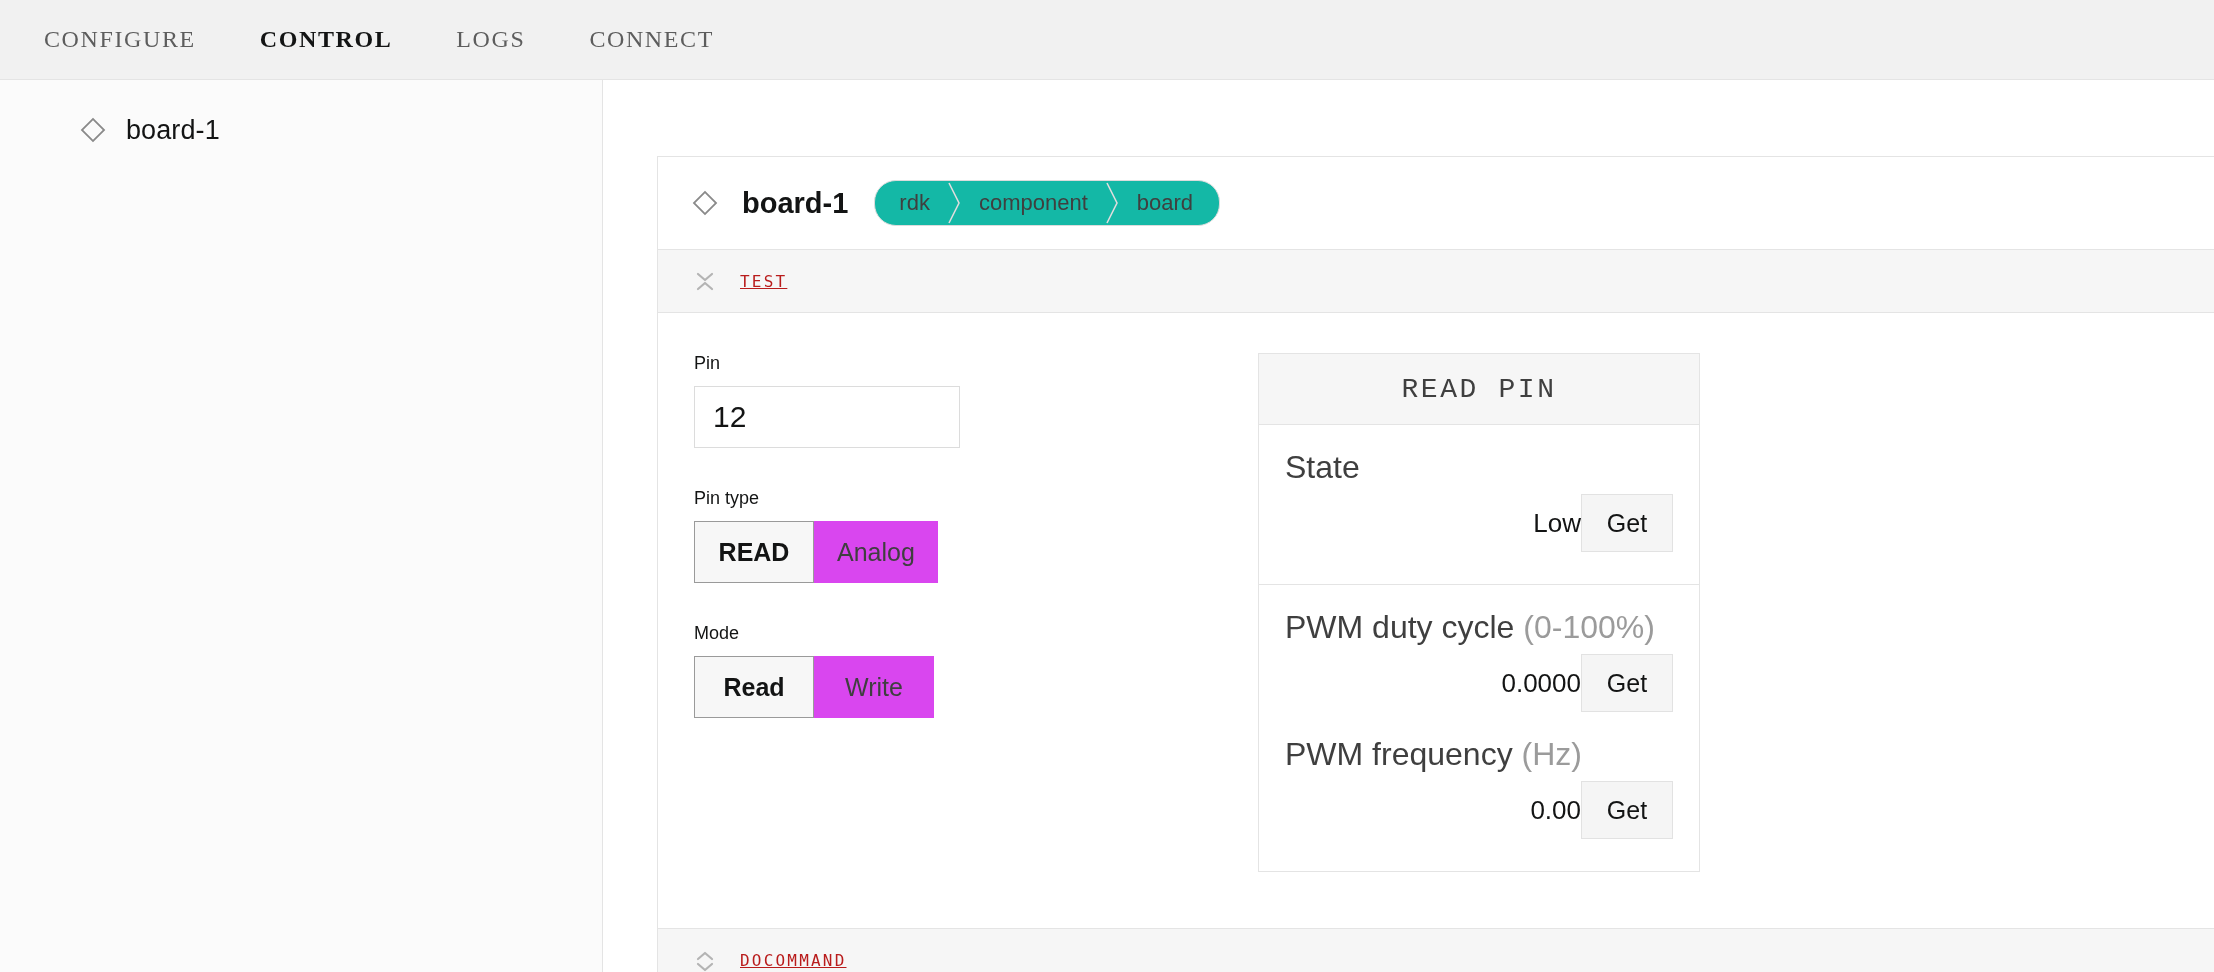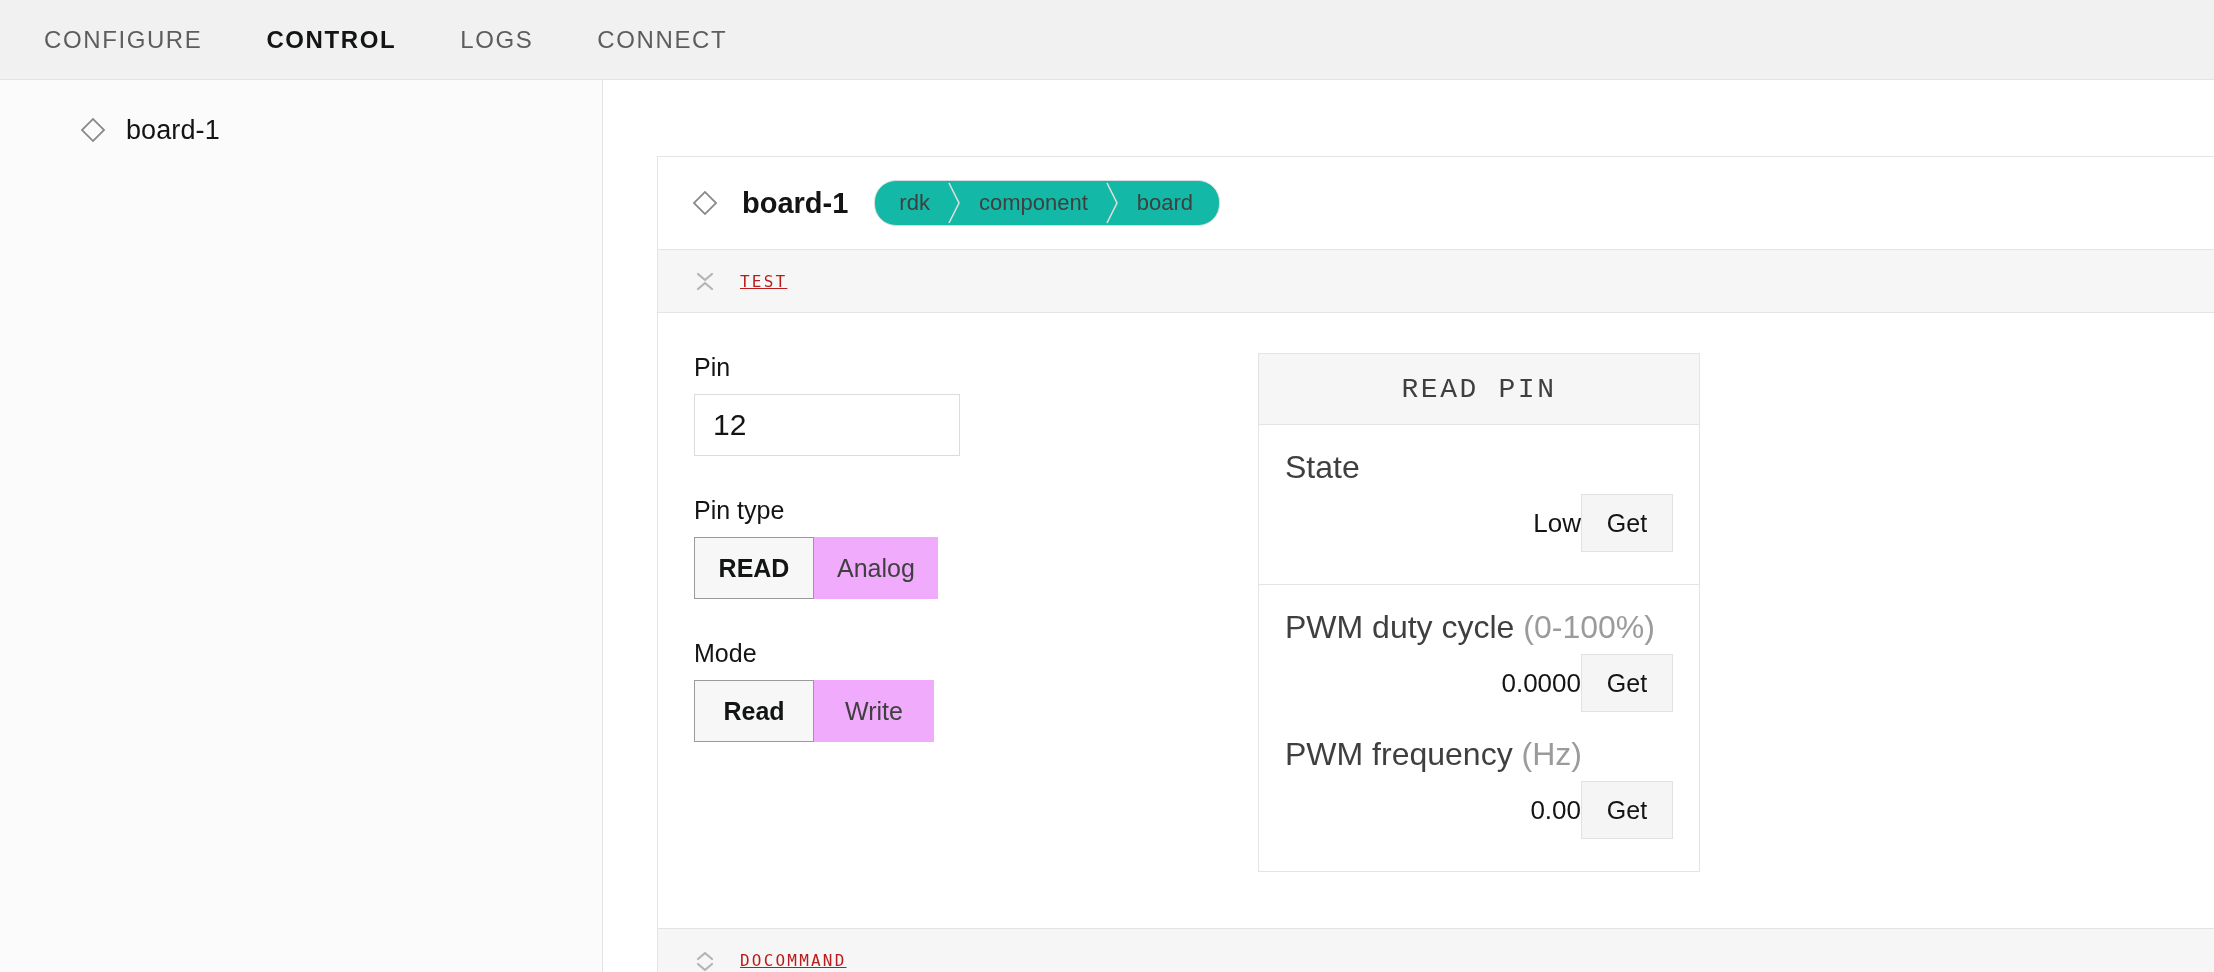--- a/index.html
+++ b/index.html
@@ -20,21 +20,21 @@
   .topnav {
     height: 80px;
     background: #f1f1f1;
     border-bottom: 1px solid #e4e4e4;
     display: flex;
     align-items: center;
     padding-left: 44px;
     box-sizing: border-box;
   }
   .tab {
-    font-family: Liberation Sans, sans-serif;
+    font-family: Liberation Serif, serif;
     font-size: 24px;
     letter-spacing: 1.6px;
     color: #5d5d5d;
     margin-right: 64px;
     cursor: pointer;
     white-space: nowrap;
     text-align: right;
   }
   .tab.active {
     color: #131414;
@@ -187,21 +187,21 @@
     padding: 40px 0 56px 36px;
     box-sizing: border-box;
   }
 
   
   .form-col {
     width: 420px;
     flex: 0 0 auto;
   }
   .field-label {
-    font-size: 25px;
+    font-size: 18px;
     color: #131414;
     margin-bottom: 12px;
   }
   .pin-input {
     width: 266px;
     height: 62px;
     border: 1px solid #dcdcdc;
     background: #ffffff;
     font-family: "Liberation Sans", sans-serif;
     font-size: 30px;
@@ -214,21 +214,21 @@
   }
   .field-gap { height: 40px; }
   .toggle-group {
     display: inline-flex;
     border: 0;
   }
   .toggle-btn {
     height: 62px;
     min-width: 120px;
     padding: 0 22px;
-    background: #f0abfc;
+    background: #d946ef;
     border: 1px solid transparent;
     font-family: "Liberation Sans", sans-serif;
     font-size: 25px;
     color: #3f3f3f;
     cursor: pointer;
     box-sizing: border-box;
     display: inline-flex;
     align-items: center;
     justify-content: center;
   }

